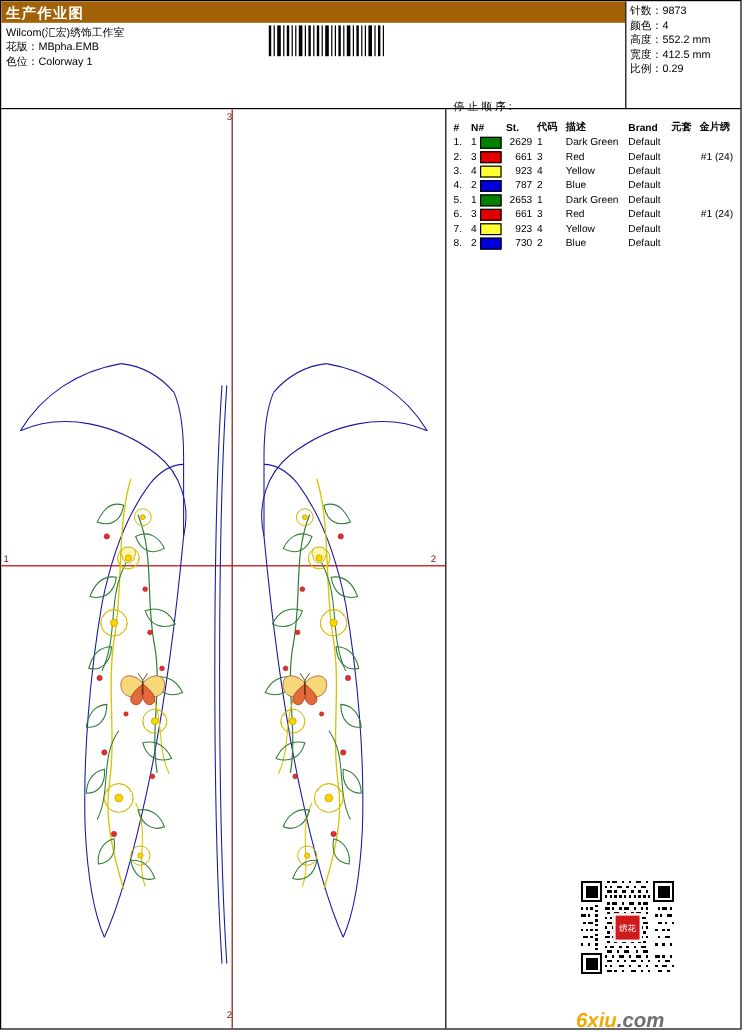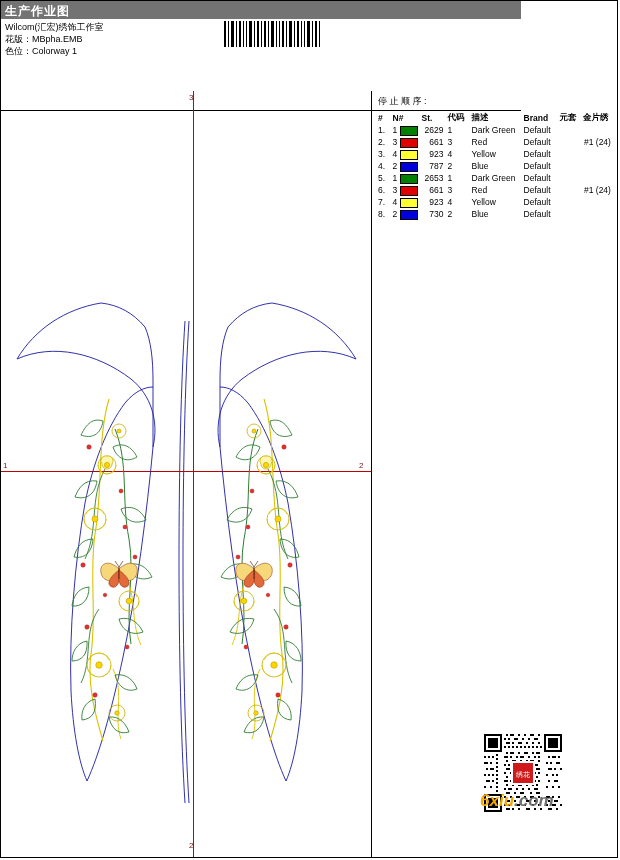--- a/index.html
+++ b/index.html
@@ -14,27 +14,27 @@
   .page{
     position:relative;
     width:618px;height:858px;
     border:1px solid #000;
     box-sizing:border-box;
     overflow:hidden;
   }
   
   .hdr-title{
     position:absolute;left:0;top:0;width:520px;height:18px;
-    background:#737373;color:#fff;
+    background:#a16207;color:#fff;
     font-size:12px;font-weight:bold;
     padding:2px 0 0 4px;box-sizing:border-box;
     letter-spacing:1px;
   }
   .hdr-left{
-    position:absolute;left:0;top:18px;width:520px;height:92px;
+    position:absolute;left:0;top:18px;width:520px;height:72px;
     box-sizing:border-box;
     border-bottom:1px solid #000;
     padding:2px 4px;
   }
   .hdr-left .line{line-height:12px;font-size:9px;}
   .barcode{
     position:absolute;right:200px;top:2px;width:98px;height:26px;
   }
   .barcode svg{display:block;}
   .hdr-right{
@@ -62,21 +62,21 @@
   .lbl{position:absolute;font-size:8px;color:#7a1010;}
   .lbl-3{left:188px;top:2px;}
   .lbl-2b{left:188px;top:750px;}
   .lbl-1{left:2px;top:370px;}
   .lbl-2r{left:358px;top:370px;}
 
   .art{position:absolute;left:0;top:0;width:371px;height:767px;}
 
   
   .panel{
-    position:absolute;left:371px;top:90px;width:246px;height:767px;
+    position:absolute;left:371px;top:78px;width:246px;height:767px;
     box-sizing:border-box;
     padding:4px 4px 0 4px;
   }
   .stop-order{font-size:9px;margin:0 0 4px 2px;}
   table.clist{border-collapse:collapse;font-size:8.5px;width:238px;}
   table.clist th{
     font-weight:bold;text-align:left;padding:0 2px;white-space:nowrap;
     font-size:8.5px;
   }
   table.clist td{padding:0 2px;white-space:nowrap;line-height:12px;}
@@ -94,21 +94,21 @@
   .qr{
     position:absolute;left:483px;top:733px;width:78px;height:78px;
   }
   .qr-inner{position:relative;width:78px;height:78px;background:#fff;}
   .qr-center{
     position:absolute;left:27px;top:27px;width:24px;height:24px;
     background:#cf1b1b;color:#fff;font-size:7px;line-height:24px;text-align:center;
     border:2px solid #fff;box-sizing:border-box;
   }
   .site{
-    position:absolute;left:479px;top:790px;
+    position:absolute;left:479px;top:840px;
     font-size:17px;font-weight:bold;font-style:italic;
     color:#f2a900;
   }
   .site .dom{color:#6f6f6f;}
 </style>
 </head>
 <body>
 
 <div class="page">
 
@@ -152,20 +152,37 @@
           <rect x="81" y="0" width="1" height="26"></rect>
             <rect x="84" y="0" width="3" height="26"></rect>
           <rect x="89" y="0" width="1" height="26"></rect>
             <rect x="92" y="0" width="2" height="26"></rect>
           <rect x="96" y="0" width="1" height="26"></rect>
         </g>
       </svg>
     </div>
   </div>
 
+  <div class="hdr-right">
+    <div class="line">
+      <span>针数：</span><span>9873</span>
+    </div>
+    <div class="line">
+      <span>颜色：</span><span>4</span>
+    </div>
+    <div class="line">
+      <span>高度：</span><span>552.2 mm</span>
+    </div>
+    <div class="line">
+      <span>宽度：</span><span>412.5 mm</span>
+    </div>
+    <div class="line">
+      <span>比例：</span><span>0.29</span>
+    </div>
+  </div>
 
   <div class="canvas">
 
     <div class="axis-v"></div>
     <div class="axis-h"></div>
     <div class="lbl lbl-3">3</div>
     <div class="lbl lbl-2b">2</div>
     <div class="lbl lbl-1">1</div>
     <div class="lbl lbl-2r">2</div>
 

